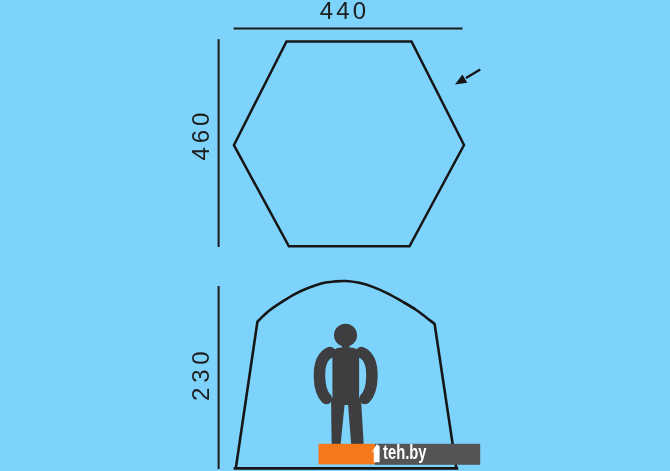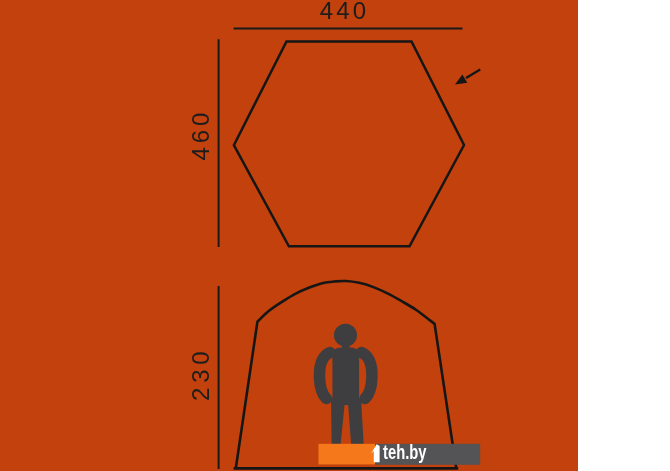--- a/index.html
+++ b/index.html
@@ -1,16 +1,16 @@
 <!DOCTYPE html>
 <html><head>
 <meta charset="utf-8">
 <style>
   html,body{margin:0;padding:0;background:#ffffff;}
-  #stage{position:relative;width:578px;height:471px;overflow:hidden;background:#c2410c;
+  #stage{position:relative;width:670px;height:471px;overflow:hidden;background:#7dd3fc;
          font-family:"Liberation Sans", sans-serif;}
   svg{position:absolute;left:0;top:0;}
 </style>
 </head>
 <body>
 <div id="stage">
 <svg width="670" height="471" viewBox="0 0 670 471" xmlns="http://www.w3.org/2000/svg">
 
   <text x="342.9" y="18.7" font-size="24" text-anchor="middle" textLength="46.5" fill="#1d1d1d">440</text>
 

